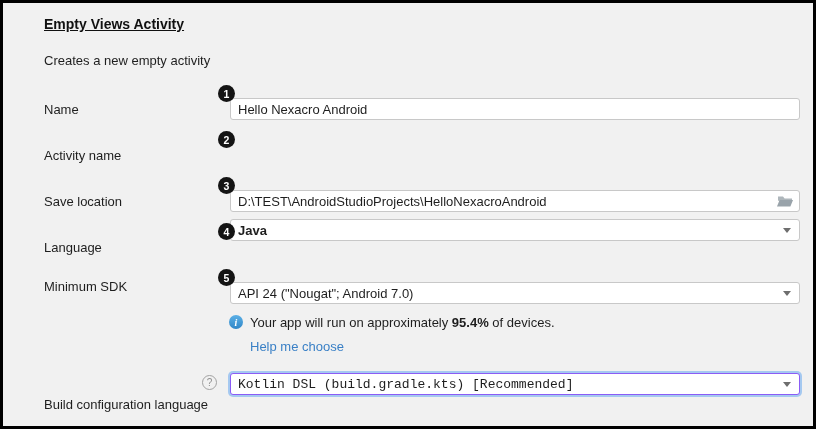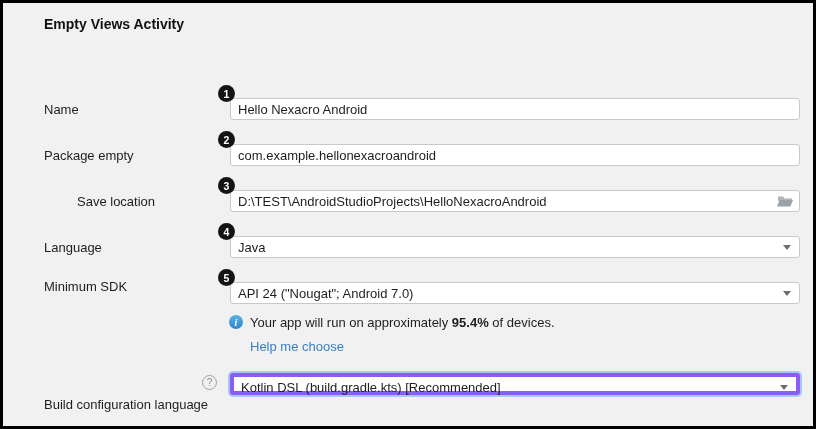--- a/index.html
+++ b/index.html
@@ -14,21 +14,21 @@
   .canvas {
     position:relative;
     width:810px; height:423px;
     background:#f1f1f1;
     color:#1e1e1e;
     font-size:13px;
     overflow:hidden;
   }
   .abs { position:absolute; }
 
-  .title { font-weight:bold; font-size:14px; color:#111; }
+  .title { font-weight:bold; font-size:14px; color:#111;text-decoration:underline; }
   .subtitle { font-size:13px; }
 
   .row-label { font-size:13px; line-height:15px; white-space:nowrap; }
 
   .field {
     position:absolute; left:227px; width:570px; height:22px;
     background:#fff;
     border:1px solid #c8c8c8;
     border-radius:3px;
   }
@@ -46,22 +46,23 @@
     white-space:nowrap; overflow:hidden;
   }
   .combo-arrow {
     position:absolute; right:8px; top:8px;
     width:0; height:0;
     border-left:4.5px solid transparent;
     border-right:4.5px solid transparent;
     border-top:5.5px solid #6e6e6e;
   }
   .combo.focused {
-    border:4px solid #8b5cf6;
+    border:1px solid #8b5cf6;
     box-shadow:0 0 0 2px #a5c9f0;
+    font-family:Liberation Mono, monospace;
   }
 
   .badge {
     position:absolute; left:215px;
     width:17px; height:17px;
     background:#141414; color:#fff;
     border-radius:50%;
     font-size:10.5px; font-weight:bold;
     display:flex; align-items:center; justify-content:center;
     z-index:3;
@@ -94,46 +95,46 @@
     background:transparent; cursor:default;
   }
 </style>
 </head>
 <body>
 
 <div class="frame">
   <div class="canvas">
 
     <div class="abs title" style="left:41px; top:13px;">Empty Views Activity</div>
+    <div class="abs subtitle" style="left:41px; top:50px;">Creates a new empty activity</div>
 
     <div class="abs row-label" style="left:41px; top:99px;">Name</div>
     <div class="badge" style="top:82px;">1</div>
     <input class="field" style="top: 95px;" type="text" value="Hello Nexacro Android">
 
-    <div class="abs row-label" style="left:41px; top:145px;">Package empty</div>
+    <div class="abs row-label" style="left:41px; top:145px;">Activity name</div>
     <div class="badge" style="top:128px;">2</div>
-    <input class="field" style="top: 141px;" type="text" value="com.example.hellonexacroandroid">
 
-    <div class="abs row-label" style="left:41px; top:191px;margin-left:33px;">Save location</div>
+    <div class="abs row-label" style="left:41px; top:191px;">Save location</div>
     <div class="badge" style="top:174px;">3</div>
     <div class="field" style="top:187px;">
       <input style="position: absolute; left: 0px; top: 0px; width: 100%; height: 100%; border: none; background: transparent; outline: none; font-family: inherit; font-size: 13px; color: rgb(30, 30, 30); padding: 0px 26px 0px 7px;" type="text" value="D:\TEST\AndroidStudioProjects\HelloNexacroAndroid">
       <button class="folder-btn">
         <span>
           <svg width="18" height="15" viewBox="0 0 18 15">
             <path d="M2 2.5 h5 l1.6 2 H16 v2.2 H2 z" fill="#aeb6bb"></path>
             <path d="M3.6 6 H17 l-2.6 6.5 H1 z" fill="#99a3aa"></path>
           </svg>
         </span>
       </button>
     </div>
 
     <div class="abs row-label" style="left:41px; top:237px;">Language</div>
     <div class="badge" style="top:220px;">4</div>
-    <div class="field combo" style="top:233px;">
+    <div class="field combo" style="top:216px;font-weight:bold;">
       <span class="combo-value">Java</span>
       <span class="combo-arrow"></span>
     </div>
 
     <div class="abs row-label" style="left:41px; top:276px;">Minimum SDK</div>
     <div class="badge" style="top:266px;">5</div>
     <div class="field combo" style="top:279px;">
       <span class="combo-value">API 24 ("Nougat"; Android 7.0)</span>
       <span class="combo-arrow"></span>
     </div>

